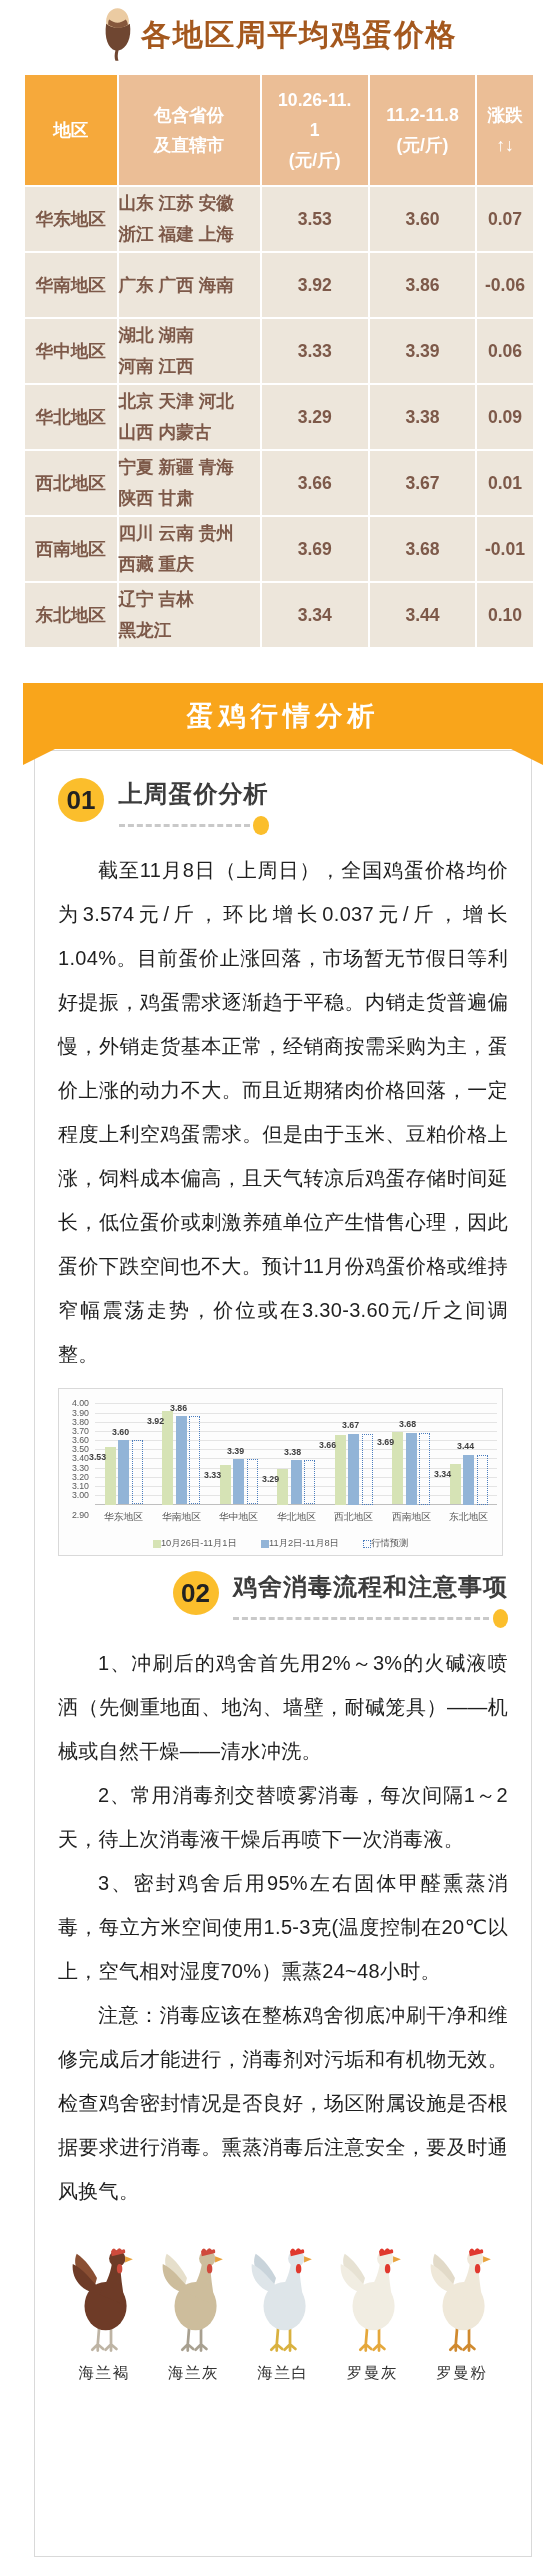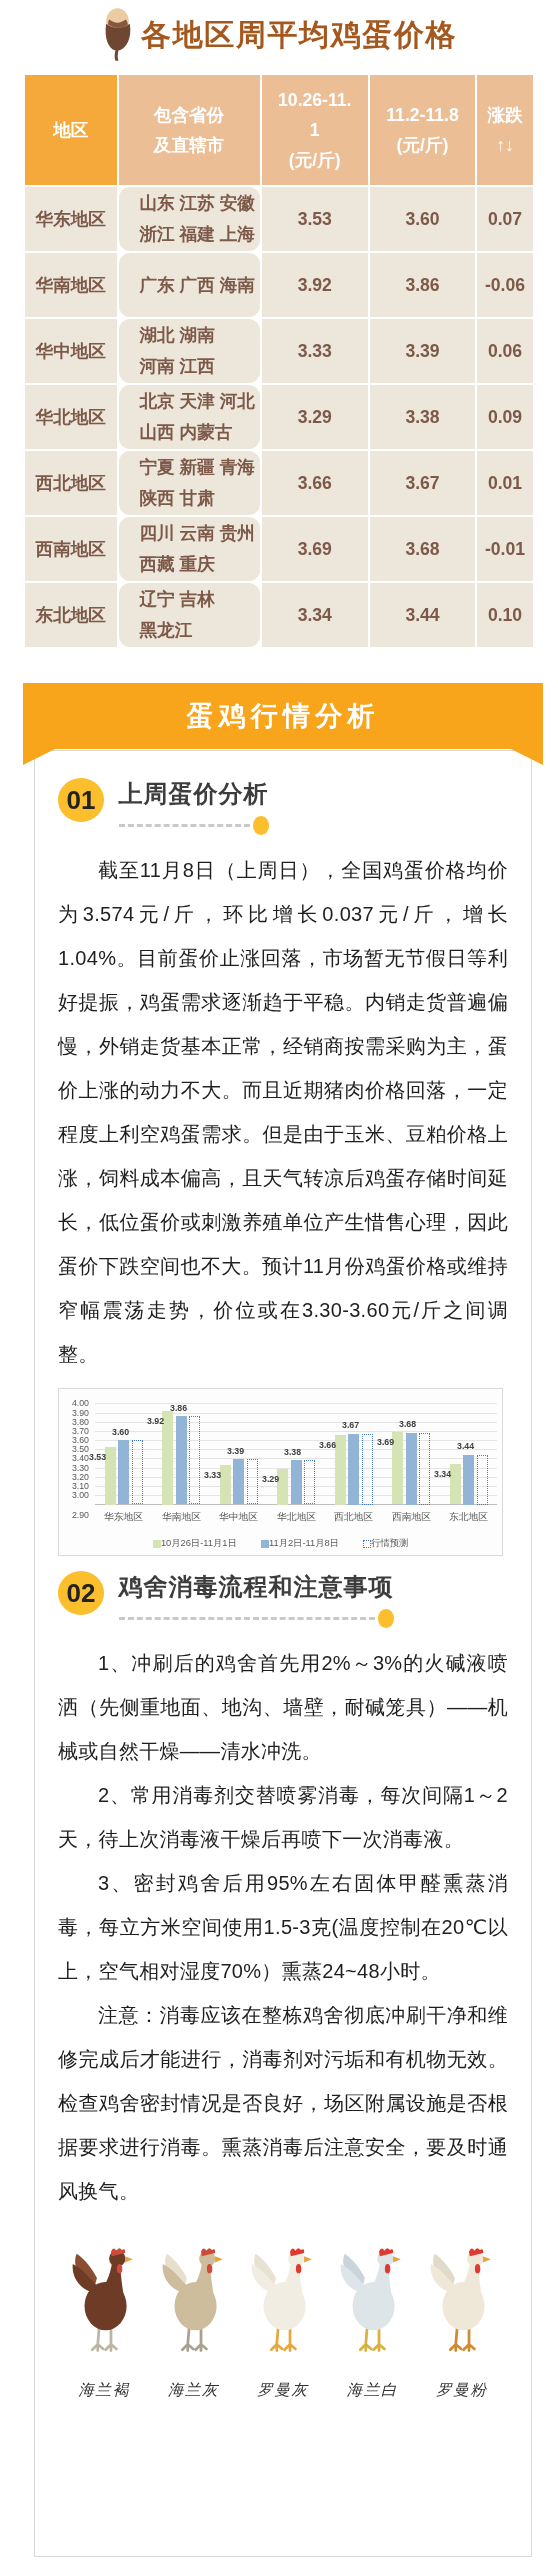--- a/index.html
+++ b/index.html
@@ -9,21 +9,21 @@
   
   .page-header{position:absolute;top:4.1px;left:0;width:559px;height:62px;display:flex;align-items:center;justify-content:center;gap:7.2px;}
   .page-title{font-size:30px;font-weight:bold;color:#A4581E;letter-spacing:1.6px;}
 
   
   table.price-table{position:absolute;top:73px;left:23px;width:512px;border-collapse:separate;border-spacing:2.1px;table-layout:fixed;}
   .price-table th,.price-table td{vertical-align:middle;text-align:center;font-weight:700;padding:0 3.1px;}
   .price-table thead th{height:110px;color:#ffffff;font-size:17.6px;line-height:30px;background:#EBBE96;}
   .price-table thead th.col-region{background:#F6A93B;}
   .price-table tbody td{height:64px;background:#EDE6DB;color:#7D5949;font-size:17.6px;line-height:31px;}
-  .price-table td.cell-provinces{text-align:left;padding-left:21px;border-radius:11px;}
+  .price-table td.cell-provinces{text-align:left;padding-left:0;}
   .price-table col.c1{width:18.3%;} .price-table col.c2{width:28.2%;}
   .price-table col.c3{width:21.3%;} .price-table col.c4{width:21.0%;} .price-table col.c5{width:11.2%;}
 
   
   .banner{position:absolute;top:683px;left:23px;width:520px;height:66px;background:#F9A51B;z-index:2;}
   .banner-label{display:block;text-align:center;line-height:66px;font-size:27px;font-weight:bold;color:#ffffff;letter-spacing:5.2px;}
   .wedge{position:absolute;top:749px;width:0;height:0;z-index:3;}
   .wedge-left{left:23px;border-top:16.5px solid #F9A51B;border-right:32px solid transparent;}
   .wedge-right{left:511px;border-top:16.5px solid #F9A51B;border-left:32px solid transparent;}
 
@@ -56,21 +56,21 @@
   .xlabel{position:absolute;font-size:9.8px;color:#595959;text-align:center;white-space:nowrap;}
   .legend{position:absolute;left:0;bottom:4.1px;width:100%;display:flex;justify-content:center;gap:24px;font-size:9.3px;color:#595959;}
   .legend-item{display:flex;align-items:center;gap:0;}
   .swatch{width:8.3px;height:8.3px;display:inline-block;}
   .swatch.green{background:#D6E3B5;} .swatch.blue{background:#92B4D7;}
   .swatch.dashed{background:transparent;border:1px dotted #4C7EBF;box-sizing:border-box;}
 
   
   .breeds{display:flex;justify-content:space-between;margin-top:33px;padding:0 3.1px;}
   .breed{display:flex;flex-direction:column;align-items:center;width:86px;}
-  .breed-label{margin-top:22px;font-size:15.5px;color:#333333;letter-spacing:1.6px;font-weight:500;font-style:italic;}
+  .breed-label{margin-top:5px;font-size:15.5px;color:#333333;letter-spacing:1.6px;font-weight:500;}
 </style>
 </head>
 <body>
 
 <div id="app">
 
   <div class="page-header">
     <span>
       <svg width="32" height="54" viewBox="0 0 31 52">
         <ellipse cx="15" cy="14" rx="11" ry="13" fill="#EBCBA2"></ellipse>
@@ -284,21 +284,21 @@
             <span class="swatch blue"></span>
             <span>11月2日-11月8日</span>
           </span>
           <span class="legend-item">
             <span class="swatch dashed"></span>
             <span>行情预测</span>
           </span>
         </div>
       </div>
 
-    <div class="sec-head" style="margin-top:15.5px;">
+    <div class="sec-head" style="margin-top:15.5px;justify-content:flex-end;">
       <div class="num-circle">02</div>
       <div class="sec-title-wrap">
         <span class="sec-title">鸡舍消毒流程和注意事项</span>
         <span class="dots-row">
           <span class="dotline"></span>
           <span class="enddot"></span>
         </span>
       </div>
     </div>
     <div class="paras" id="sec2-paras">
@@ -334,50 +334,50 @@
   <path d="M61,16 C59,38 50,52 44,62 L77,76 C74,55 71,38 71,22 Z" fill="#CDBD9C"></path>
   <circle cx="67" cy="16" r="10.5" fill="#CDBD9C"></circle>
   <path d="M59,7 q3,-7 7,-1 q3,-6 7,-1 q5,-3 4,4 l-17,4 z" fill="#D04A3C"></path>
   <polygon points="77,13 87,17 77,21" fill="#E8A33D"></polygon>
   <ellipse cx="70" cy="29" rx="3.5" ry="6" fill="#D04A3C"></ellipse>
 </svg></div>
           <div class="breed-label">海兰灰</div>
         </div>
         <div class="breed">
           <div><svg width="78" height="110" viewBox="0 0 100 141">
+  <path d="M38,52 C20,44 8,26 15,10 C26,17 35,30 41,41 Z" fill="#C9D4DB"></path>
+  <path d="M36,60 C19,55 8,40 10,23 C23,29 33,43 41,51 Z" fill="#DEE5E9"></path>
+  <path d="M44,102 l-2,24 m-7,7 l7,-7 l7,6 m-7,-6 l0,8" stroke="#D9B13F" stroke-width="3.5" fill="none" stroke-linecap="round"></path>
+  <path d="M59,104 l0,22 m-7,7 l7,-7 l7,6 m-7,-6 l0,8" stroke="#D9B13F" stroke-width="3.5" fill="none" stroke-linecap="round"></path>
+  <ellipse cx="52" cy="77" rx="27" ry="31" fill="#DEE5E9"></ellipse>
+  <path d="M61,16 C59,38 50,52 44,62 L77,76 C74,55 71,38 71,22 Z" fill="#DEE5E9"></path>
+  <circle cx="67" cy="16" r="10.5" fill="#DEE5E9"></circle>
+  <path d="M59,7 q3,-7 7,-1 q3,-6 7,-1 q5,-3 4,4 l-17,4 z" fill="#E0392E"></path>
+  <polygon points="77,13 87,17 77,21" fill="#E8A33D"></polygon>
+  <ellipse cx="70" cy="29" rx="3.5" ry="6" fill="#E0392E"></ellipse>
+</svg></div>
+          <div class="breed-label">海兰白</div>
+        </div>
+        <div class="breed">
+          <div><svg width="78" height="110" viewBox="0 0 100 141">
   <path d="M38,52 C20,44 8,26 15,10 C26,17 35,30 41,41 Z" fill="#E7E2D3"></path>
   <path d="M36,60 C19,55 8,40 10,23 C23,29 33,43 41,51 Z" fill="#F1EDE2"></path>
   <path d="M44,102 l-2,24 m-7,7 l7,-7 l7,6 m-7,-6 l0,8" stroke="#E5A83C" stroke-width="3.5" fill="none" stroke-linecap="round"></path>
   <path d="M59,104 l0,22 m-7,7 l7,-7 l7,6 m-7,-6 l0,8" stroke="#E5A83C" stroke-width="3.5" fill="none" stroke-linecap="round"></path>
   <ellipse cx="52" cy="77" rx="27" ry="31" fill="#F1EDE2"></ellipse>
   <path d="M61,16 C59,38 50,52 44,62 L77,76 C74,55 71,38 71,22 Z" fill="#F1EDE2"></path>
   <circle cx="67" cy="16" r="10.5" fill="#F1EDE2"></circle>
   <path d="M59,7 q3,-7 7,-1 q3,-6 7,-1 q5,-3 4,4 l-17,4 z" fill="#E0392E"></path>
   <polygon points="77,13 87,17 77,21" fill="#E8A33D"></polygon>
   <ellipse cx="70" cy="29" rx="3.5" ry="6" fill="#E0392E"></ellipse>
 </svg></div>
           <div class="breed-label">罗曼灰</div>
         </div>
         <div class="breed">
           <div><svg width="78" height="110" viewBox="0 0 100 141">
-  <path d="M38,52 C20,44 8,26 15,10 C26,17 35,30 41,41 Z" fill="#C9D4DB"></path>
-  <path d="M36,60 C19,55 8,40 10,23 C23,29 33,43 41,51 Z" fill="#DEE5E9"></path>
-  <path d="M44,102 l-2,24 m-7,7 l7,-7 l7,6 m-7,-6 l0,8" stroke="#D9B13F" stroke-width="3.5" fill="none" stroke-linecap="round"></path>
-  <path d="M59,104 l0,22 m-7,7 l7,-7 l7,6 m-7,-6 l0,8" stroke="#D9B13F" stroke-width="3.5" fill="none" stroke-linecap="round"></path>
-  <ellipse cx="52" cy="77" rx="27" ry="31" fill="#DEE5E9"></ellipse>
-  <path d="M61,16 C59,38 50,52 44,62 L77,76 C74,55 71,38 71,22 Z" fill="#DEE5E9"></path>
-  <circle cx="67" cy="16" r="10.5" fill="#DEE5E9"></circle>
-  <path d="M59,7 q3,-7 7,-1 q3,-6 7,-1 q5,-3 4,4 l-17,4 z" fill="#E0392E"></path>
-  <polygon points="77,13 87,17 77,21" fill="#E8A33D"></polygon>
-  <ellipse cx="70" cy="29" rx="3.5" ry="6" fill="#E0392E"></ellipse>
-</svg></div>
-          <div class="breed-label">海兰白</div>
-        </div>
-        <div class="breed">
-          <div><svg width="78" height="110" viewBox="0 0 100 141">
   <path d="M38,52 C20,44 8,26 15,10 C26,17 35,30 41,41 Z" fill="#E2DAC8"></path>
   <path d="M36,60 C19,55 8,40 10,23 C23,29 33,43 41,51 Z" fill="#EFE8D9"></path>
   <path d="M44,102 l-2,24 m-7,7 l7,-7 l7,6 m-7,-6 l0,8" stroke="#D08A2F" stroke-width="3.5" fill="none" stroke-linecap="round"></path>
   <path d="M59,104 l0,22 m-7,7 l7,-7 l7,6 m-7,-6 l0,8" stroke="#D08A2F" stroke-width="3.5" fill="none" stroke-linecap="round"></path>
   <ellipse cx="52" cy="77" rx="27" ry="31" fill="#EFE8D9"></ellipse>
   <path d="M61,16 C59,38 50,52 44,62 L77,76 C74,55 71,38 71,22 Z" fill="#EFE8D9"></path>
   <circle cx="67" cy="16" r="10.5" fill="#EFE8D9"></circle>
   <path d="M59,7 q3,-7 7,-1 q3,-6 7,-1 q5,-3 4,4 l-17,4 z" fill="#E0392E"></path>
   <polygon points="77,13 87,17 77,21" fill="#E8A33D"></polygon>
   <ellipse cx="70" cy="29" rx="3.5" ry="6" fill="#E0392E"></ellipse>

